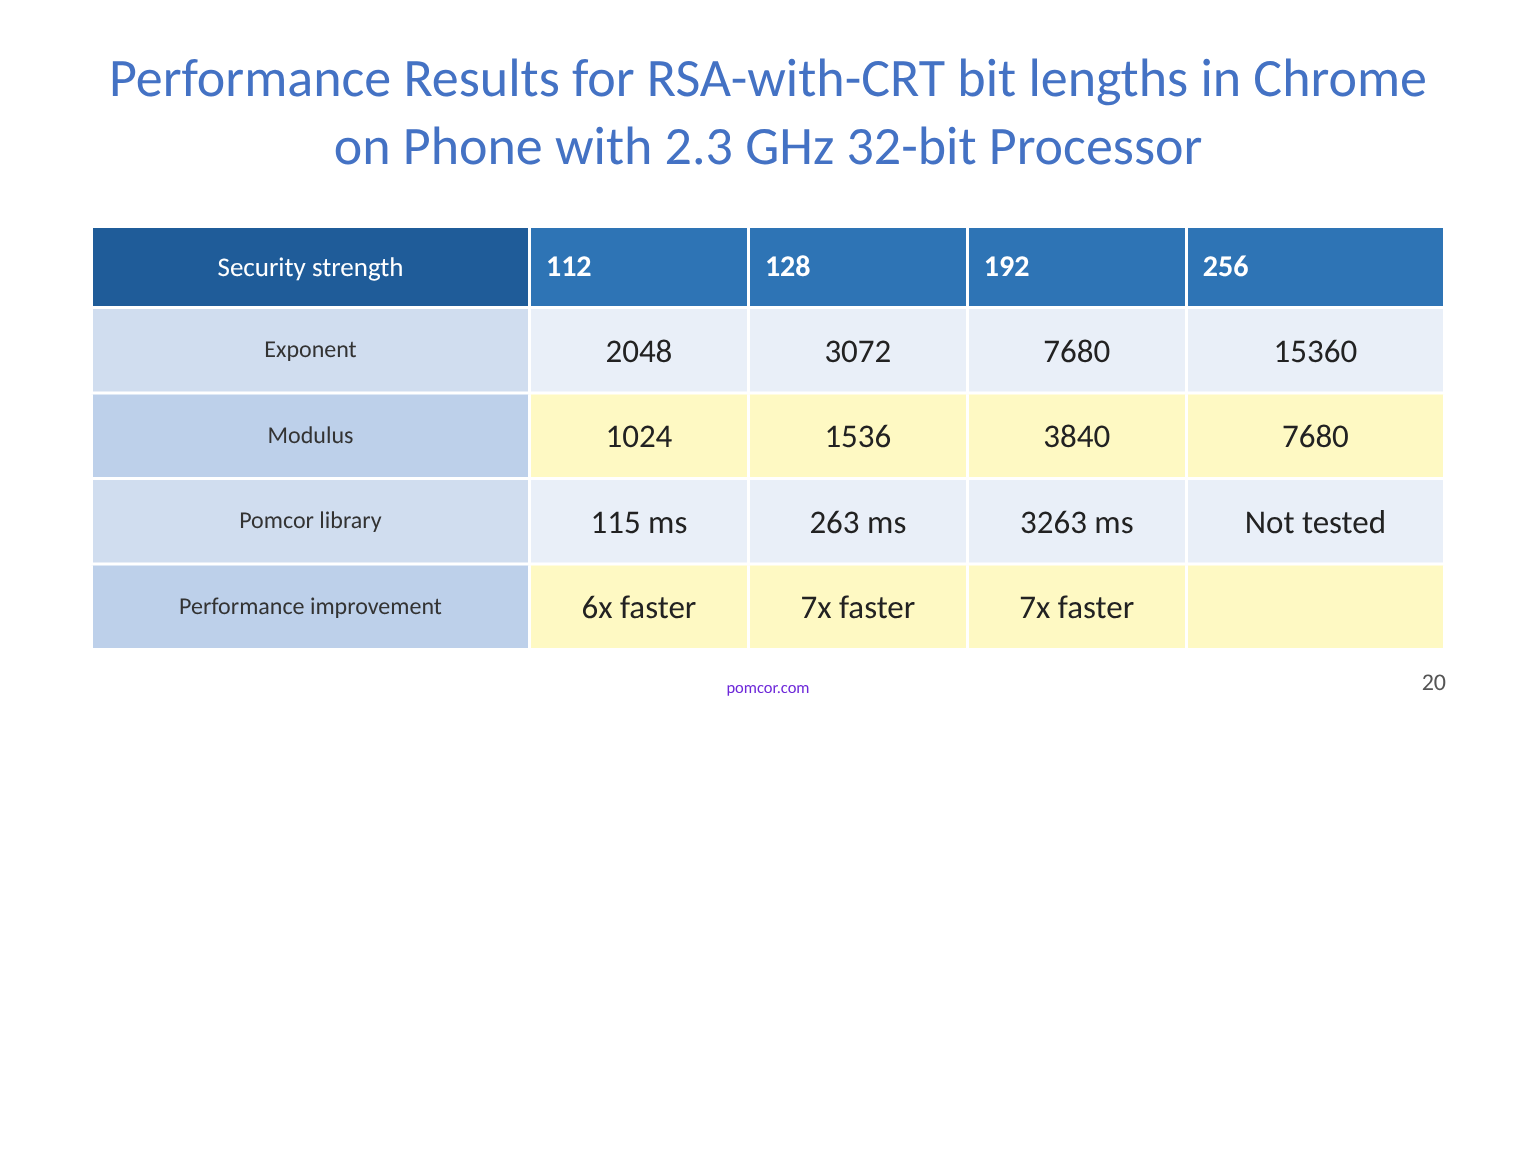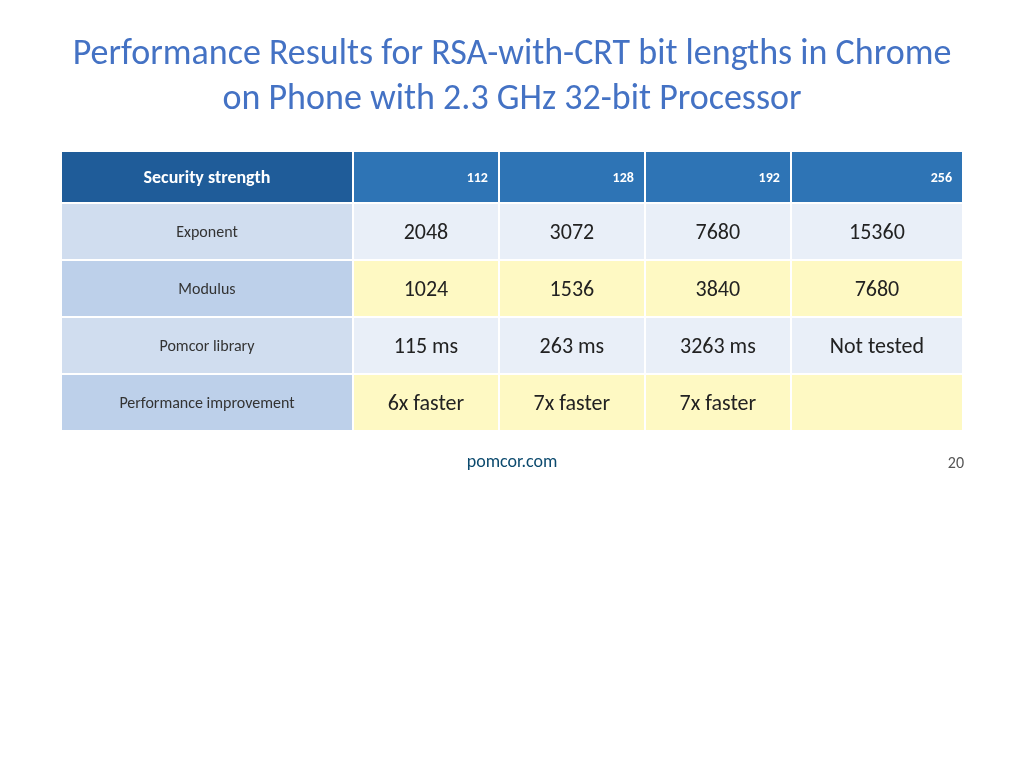--- a/index.html
+++ b/index.html
@@ -27,29 +27,29 @@
 
     table {
       border-collapse: collapse;
       width: 100%;
     }
 
     thead tr th {
       background-color: #2E74B5;
       color: #ffffff;
       font-weight: 700;
-      font-size: 14px;
+      font-size: 20px;
       padding: 14px 10px;
-      text-align: right;
+      text-align: left;
       border: 2px solid #ffffff;
     }
 
     thead tr th.header-label {
       font-size: 18px;
-      font-weight: 700;
+      font-weight: 400;
       background-color: #1F5C99;
       text-align: center;
     }
 
     tbody tr td {
       border: 2px solid #ffffff;
       text-align: center;
       font-size: 22px;
       padding: 14px 10px;
       background-color: #fef9c3;
@@ -88,22 +88,22 @@
 
     .pomcor-text {
       font-size: 32px;
       font-weight: 700;
       color: #CC2200;
       letter-spacing: 1px;
       font-family: Georgia, serif;
     }
 
     .pomcor-url {
-      font-size: 18px;
-      color: #0c4a6e;
+      font-size: 11px;
+      color: #6d28d9;
       margin-top: -2px;
     }
 
     .page-number {
       position: absolute;
       right: 0;
       bottom: 0;
       font-size: 16px;
       color: #555;
     }

